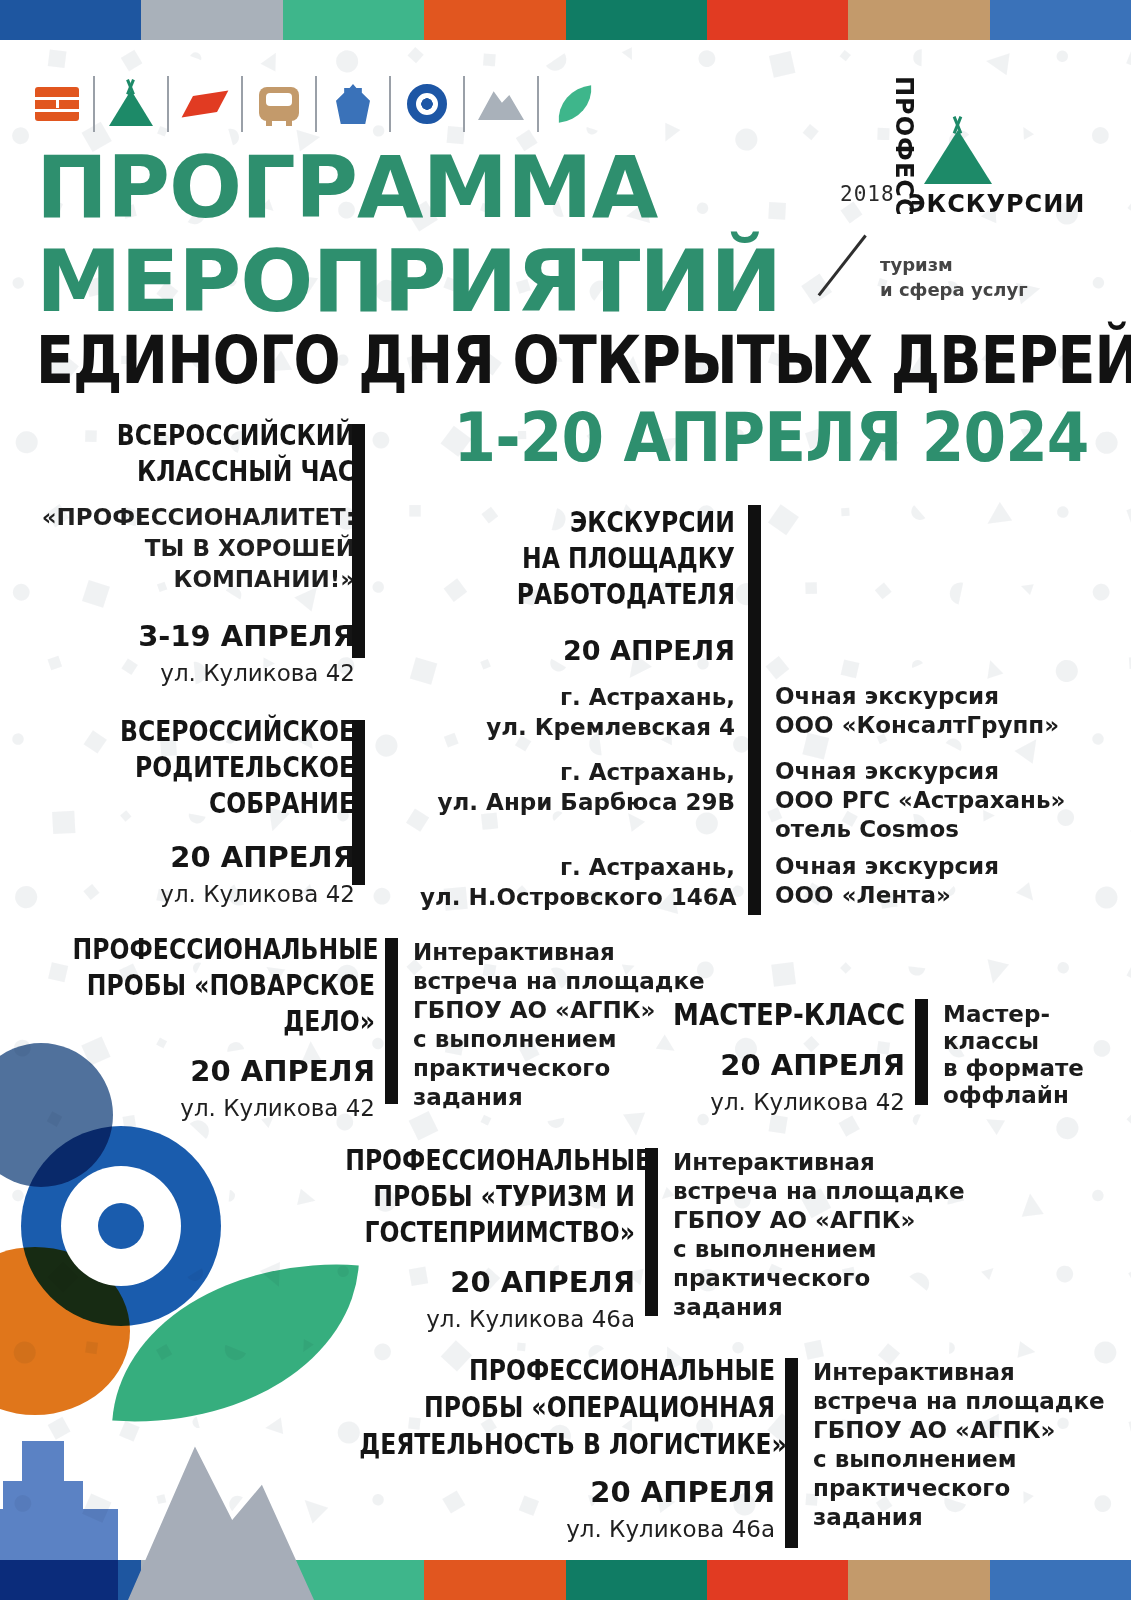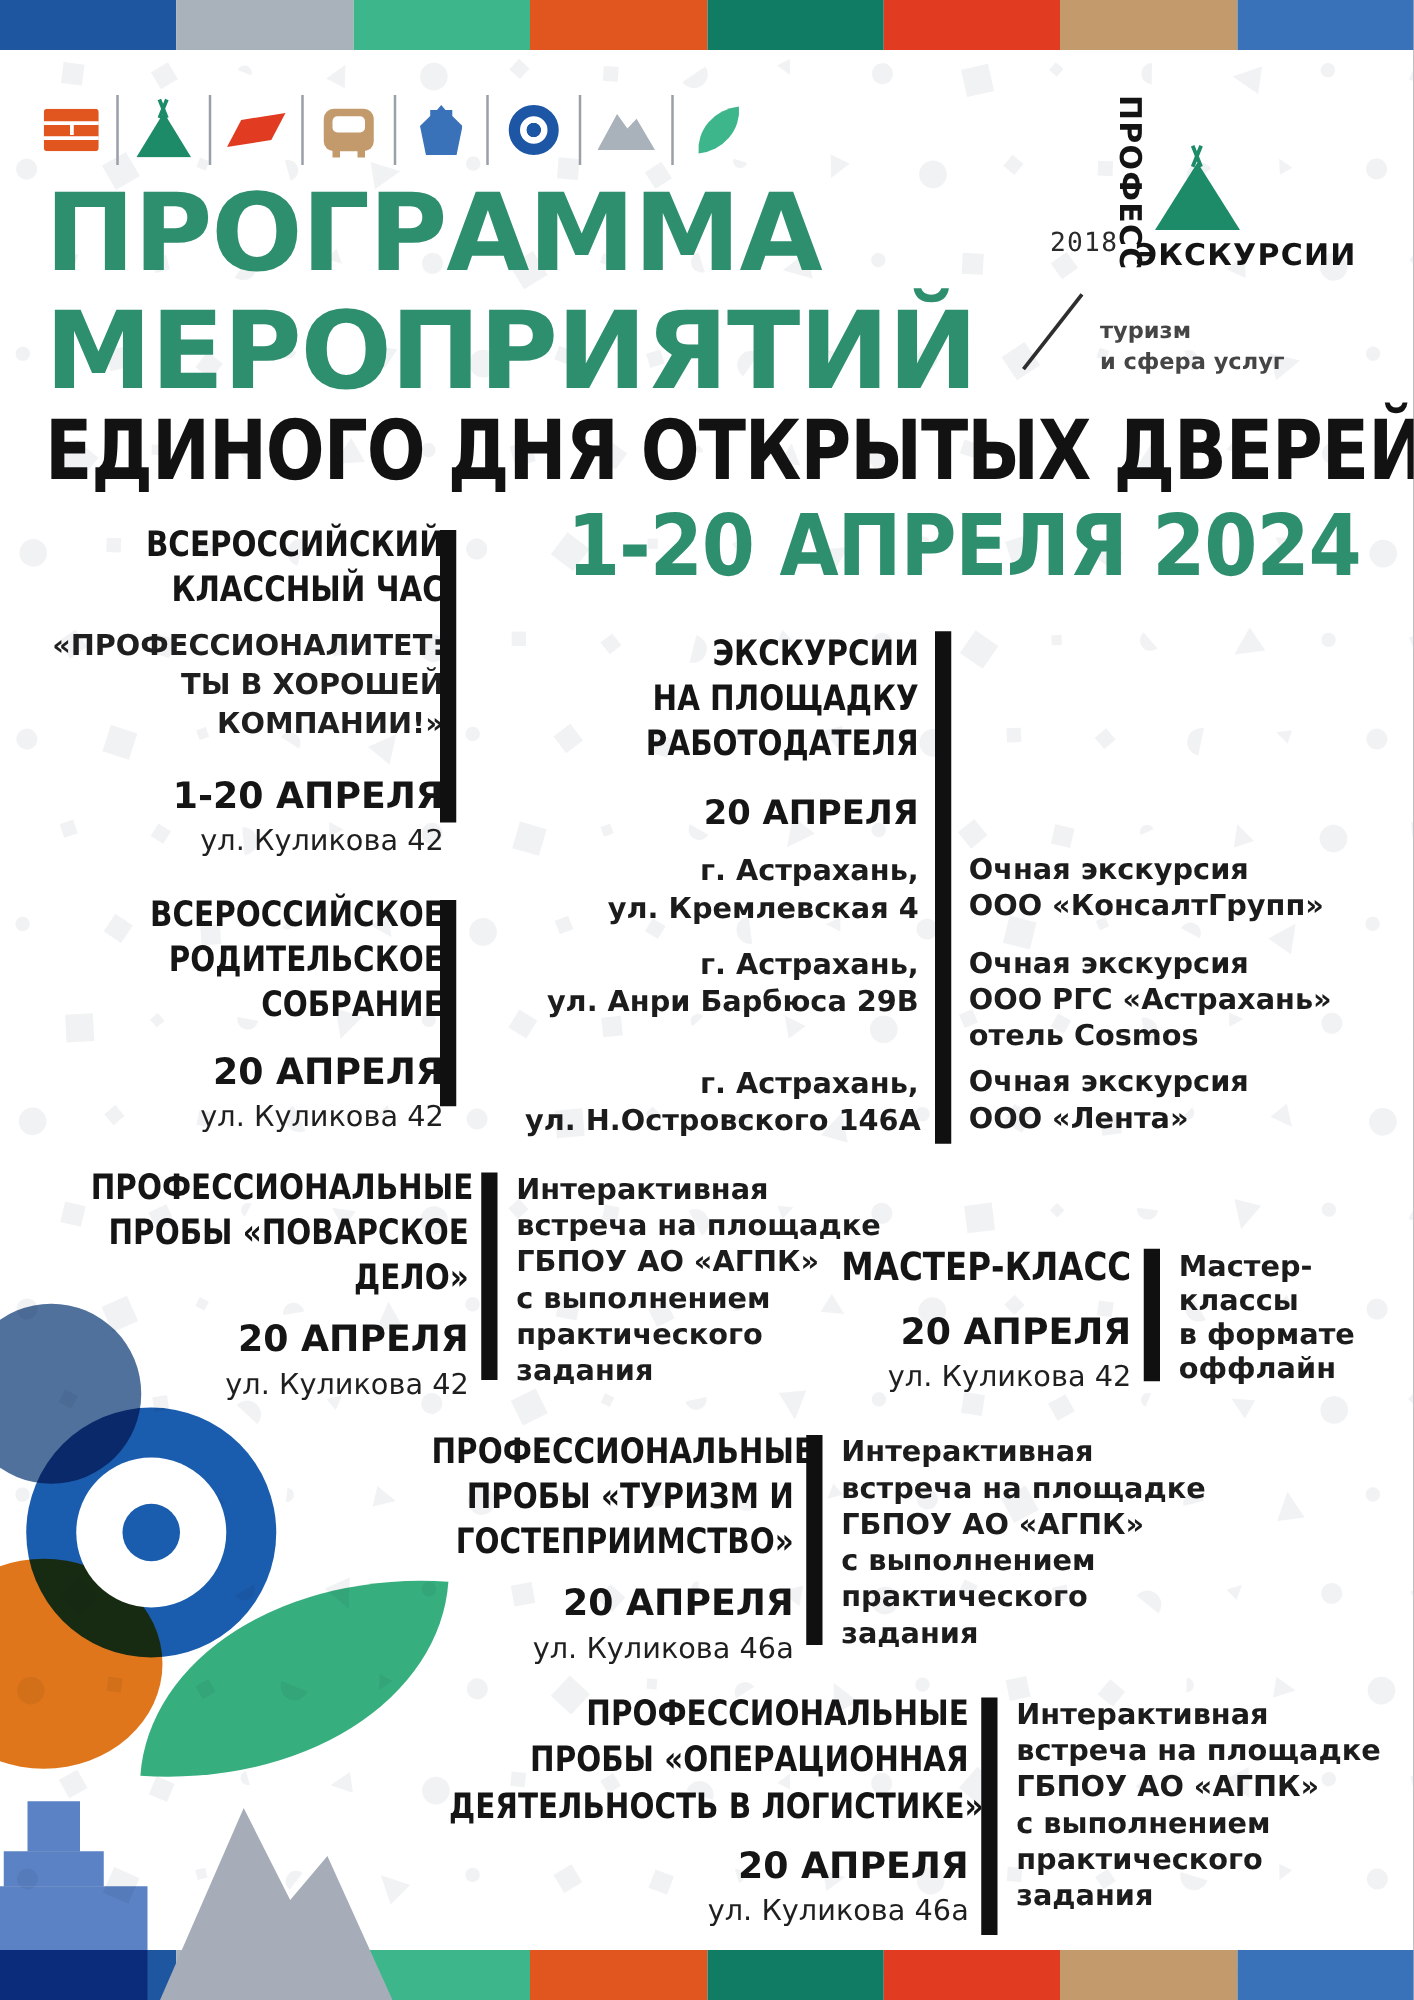--- a/index.html
+++ b/index.html
@@ -510,21 +510,21 @@
 МЕРОПРИЯТИЙ</div>
   <div id="sub-title">ЕДИНОГО ДНЯ ОТКРЫТЫХ ДВЕРЕЙ</div>
   <div id="date-banner">1-20 АПРЕЛЯ 2024</div>
 
   <div class="ev r" style="left:40px;top:418px;width:315px;">
     <div class="ev-title pre">ВСЕРОССИЙСКИЙ
 КЛАССНЫЙ ЧАС</div>
     <div class="ev-note pre">«ПРОФЕССИОНАЛИТЕТ:
 ТЫ В ХОРОШЕЙ
 КОМПАНИИ!»</div>
-    <div class="ev-date" style="margin-top:24px;">1-20 АПРЕЛЯ</div>
+    <div class="ev-date" style="margin-top:24px;">3-19 АПРЕЛЯ</div>
     <div class="ev-addr">ул. Куликова 42</div>
   </div>
   <div class="vbar" style="left:352px;top:424px;height:234px;"></div>
 
   <div class="ev r" style="left:420px;top:505px;width:315px;">
     <div class="ev-title pre">ЭКСКУРСИИ
 НА ПЛОЩАДКУ
 РАБОТОДАТЕЛЯ</div>
     <div class="ev-date" style="margin-top:22px;font-size:27px;">20 АПРЕЛЯ</div>
   </div>

